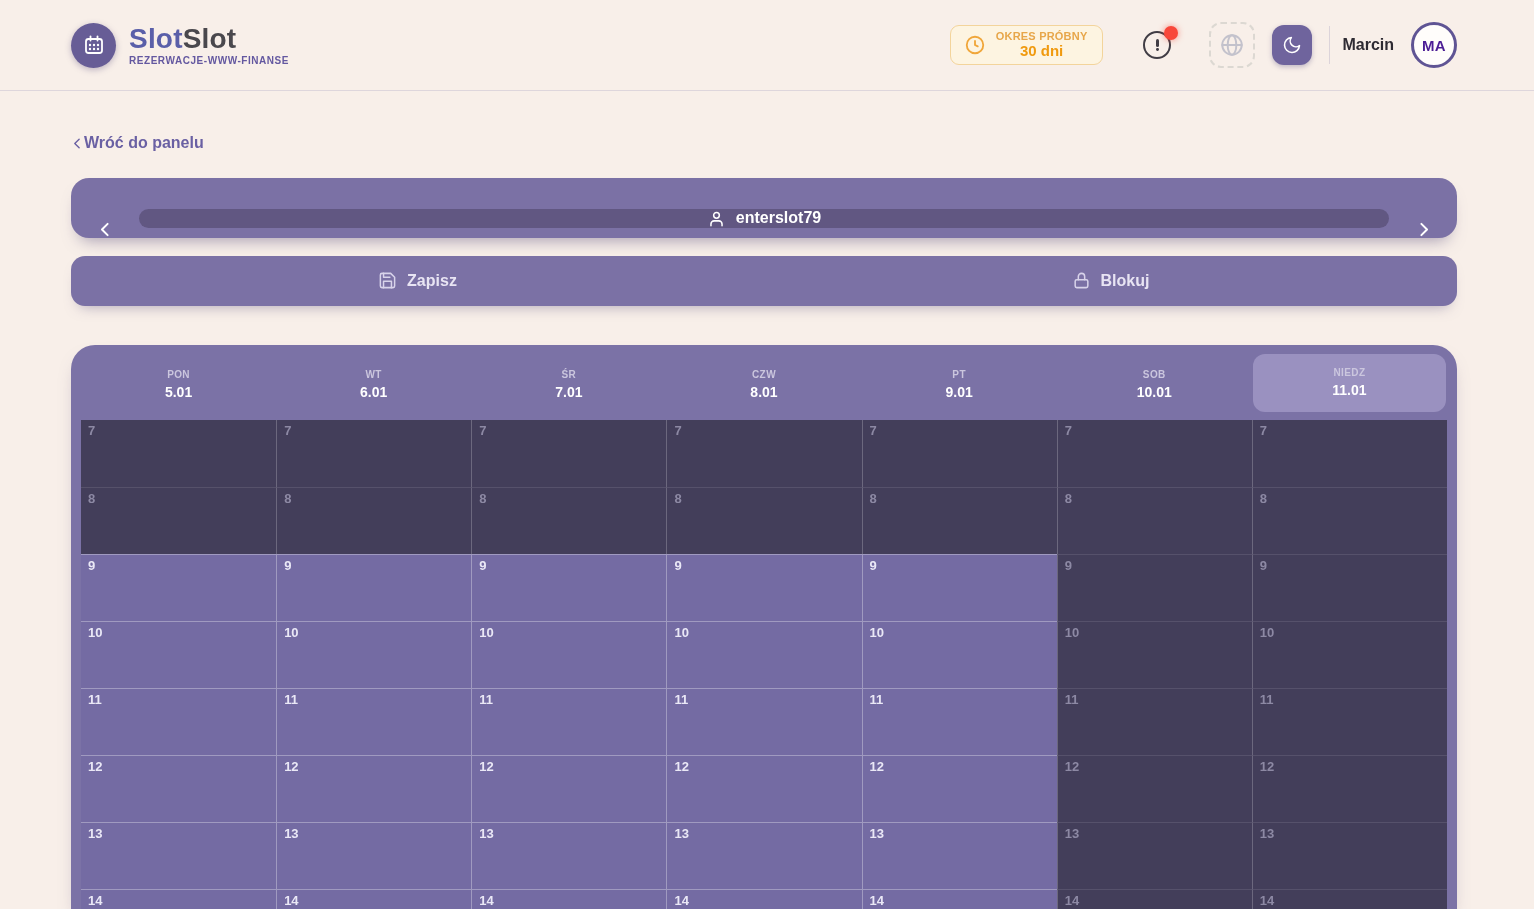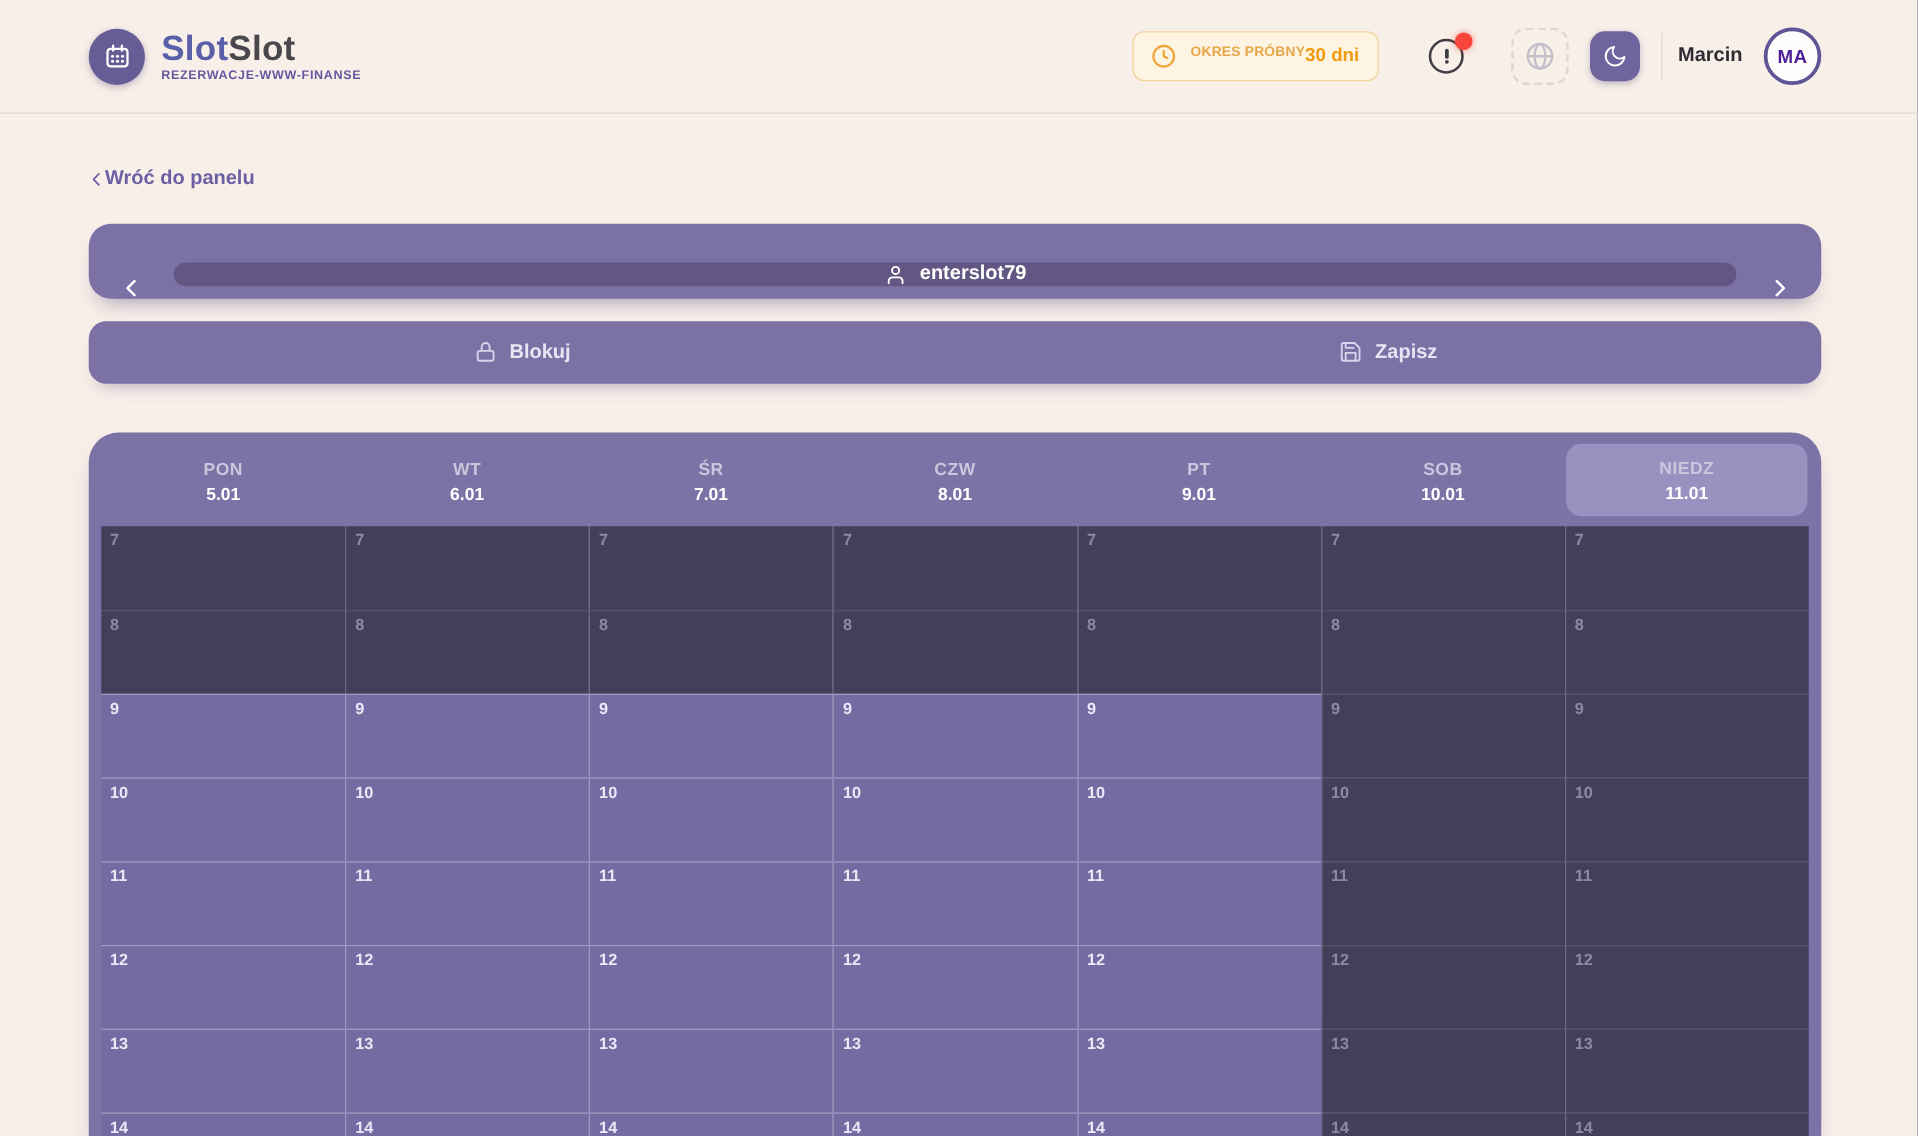--- a/index.html
+++ b/index.html
@@ -31,21 +31,21 @@
   .brand-tagline { font-size:10px; font-weight:700; color:#6458a0; letter-spacing:.55px; margin-top:3px; }
 
   .topbar-right { margin-left:auto; display:flex; align-items:center; }
 
   .trial-badge {
     display:flex; align-items:center; gap:10px;
     background:#fdf4e1; border:1px solid #f3d49b; border-radius:9px;
     padding:6px 15px 7px 13px; height:40px;
   }
   .trial-badge .clock { color:#f0a63a; display:flex; }
-  .trial-texts { display:flex; flex-direction:row; line-height:1.15; }
+  .trial-texts { display:flex; flex-direction:column; line-height:1.15; }
   .trial-l1 { font-size:11px; font-weight:600; color:#e7a64a; letter-spacing:.2px; }
   .trial-l2 { font-size:15px; font-weight:800; color:#f09a0f; }
 
   .alert-btn { position:relative; margin-left:40px; width:30px; height:30px; }
   .alert-circle {
     width:28px; height:28px; border:2.5px solid #413d45; border-radius:50%;
     display:flex; flex-direction:column; align-items:center; justify-content:center; gap:1.5px;
   }
   .alert-circle::before { content:""; width:2.6px; height:7.5px; background:#413d45; border-radius:2px; }
   .alert-circle::after  { content:""; width:2.8px; height:2.8px; background:#413d45; border-radius:50%; }
@@ -115,21 +115,21 @@
   }
   .day-header { display:grid; grid-template-columns:repeat(7,1fr); height:75px; }
   .day-col {
     display:flex; flex-direction:column; align-items:center; justify-content:center;
     gap:4px; padding-top:4px;
   }
   .day-col.highlighted {
     background:#9a91c0; border-radius:12px; margin:9px 1px 8px;
     padding-top:0;
   }
-  .day-name { font-size:14px; font-weight:600; color:#cbc6de; letter-spacing:.4px; }
+  .day-name { font-size:10px; font-weight:600; color:#cbc6de; letter-spacing:.4px; }
   .day-date { font-size:14px; font-weight:800; color:#ffffff; }
 
   .grid {
     display:grid; grid-template-columns:repeat(7,1fr);
     grid-auto-rows:67px;
   }
   .cell { position:relative; }
   .cell.open {
     background:#746ba3;
     border-left:1px solid rgba(255,255,255,.32);
@@ -248,36 +248,36 @@
         <polyline points="9 4 17 12 9 20"></polyline>
       </svg>
     </button>
   </div>
 
   
   <div class="action-bar">
     <button class="action">
       <span class="a-icon">
         <svg width="19" height="19" viewBox="0 0 24 24" fill="none" stroke="currentColor" stroke-width="1.9" stroke-linecap="round" stroke-linejoin="round">
-          <rect x="4" y="11" width="16" height="10" rx="2"></rect>
-          <path d="M8 11V7a4 4 0 0 1 8 0v4"></path>
-        </svg>
-      </span>
-      <span>Blokuj</span>
-    </button>
-    <button class="action">
-      <span class="a-icon">
-        <svg width="19" height="19" viewBox="0 0 24 24" fill="none" stroke="currentColor" stroke-width="1.9" stroke-linecap="round" stroke-linejoin="round">
           <path d="M19 21H5a2 2 0 0 1-2-2V5a2 2 0 0 1 2-2h11l5 5v11a2 2 0 0 1-2 2z"></path>
           <polyline points="17 21 17 13 7 13 7 21"></polyline>
           <polyline points="7 3 7 8 15 8"></polyline>
         </svg>
       </span>
       <span>Zapisz</span>
     </button>
+    <button class="action">
+      <span class="a-icon">
+        <svg width="19" height="19" viewBox="0 0 24 24" fill="none" stroke="currentColor" stroke-width="1.9" stroke-linecap="round" stroke-linejoin="round">
+          <rect x="4" y="11" width="16" height="10" rx="2"></rect>
+          <path d="M8 11V7a4 4 0 0 1 8 0v4"></path>
+        </svg>
+      </span>
+      <span>Blokuj</span>
+    </button>
   </div>
 
   
   <section class="cal-card">
     <div class="day-header">
       <div class="day-col">
         <span class="day-name">PON</span>
         <span class="day-date">5.01</span>
       </div>
       <div class="day-col">

